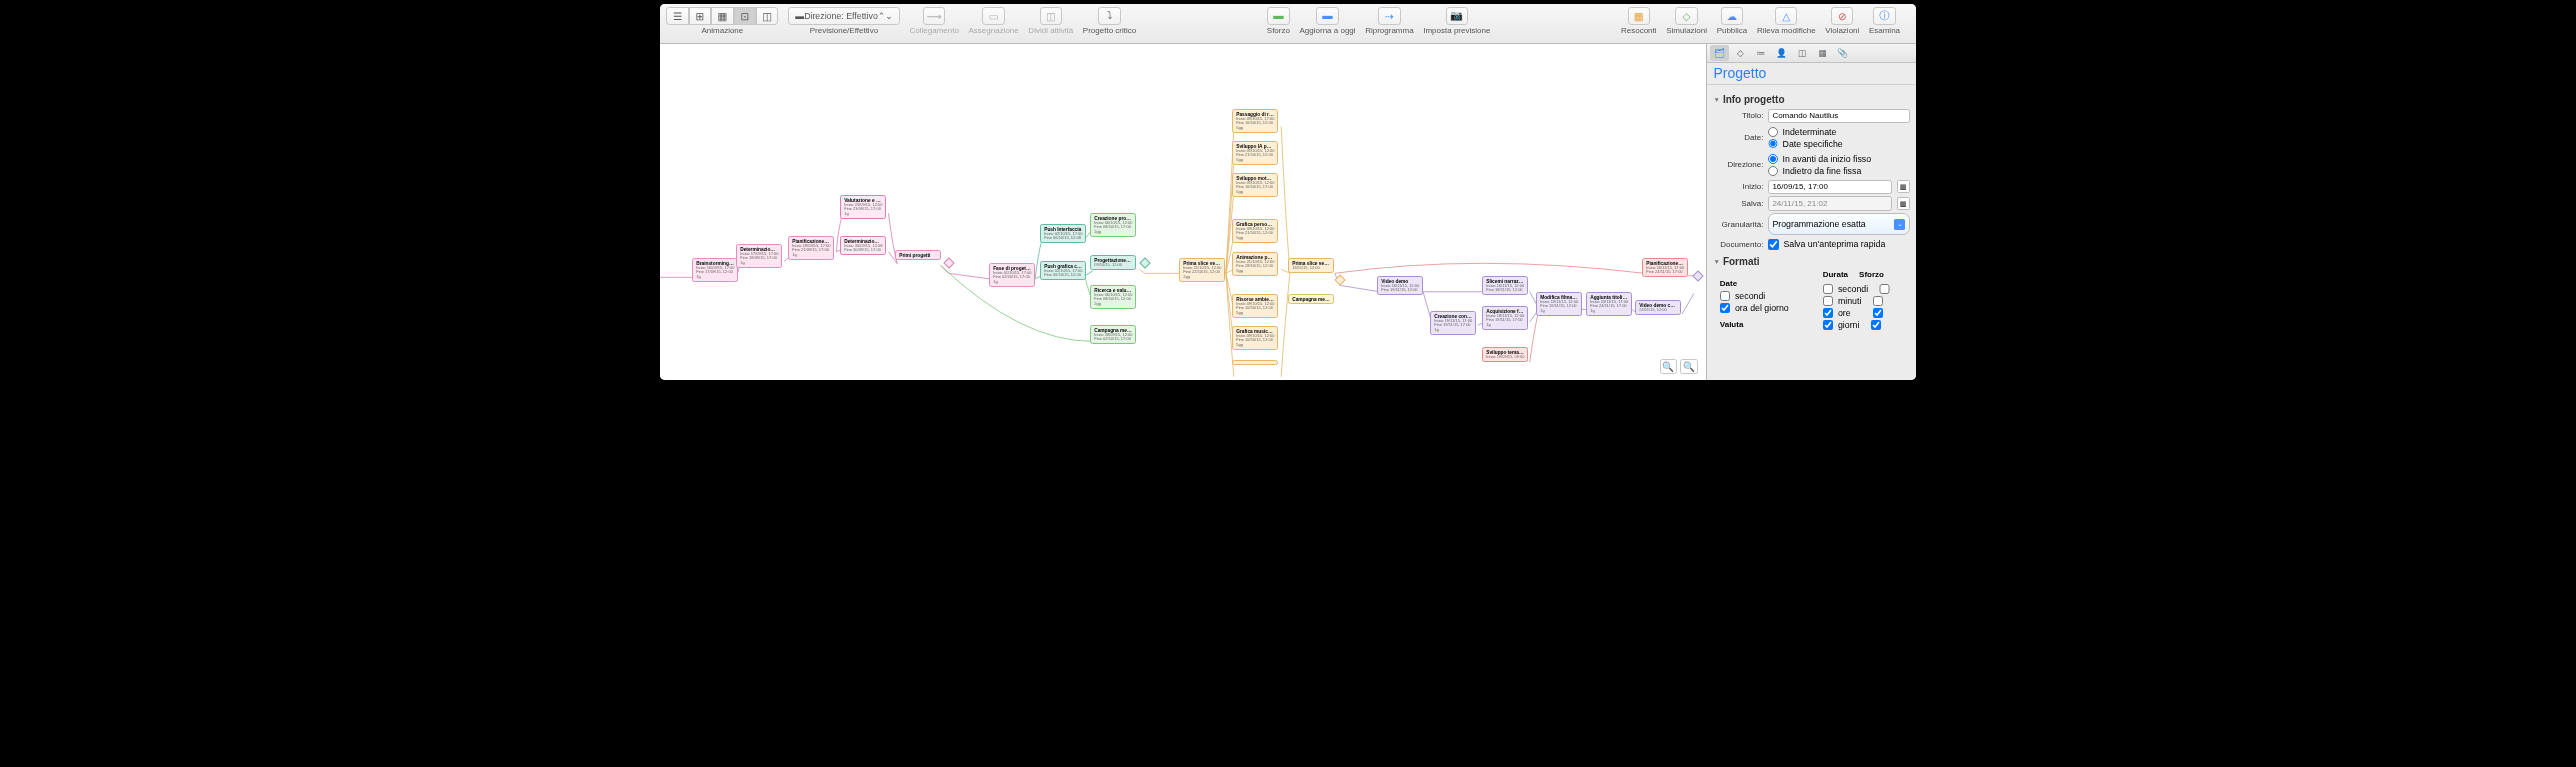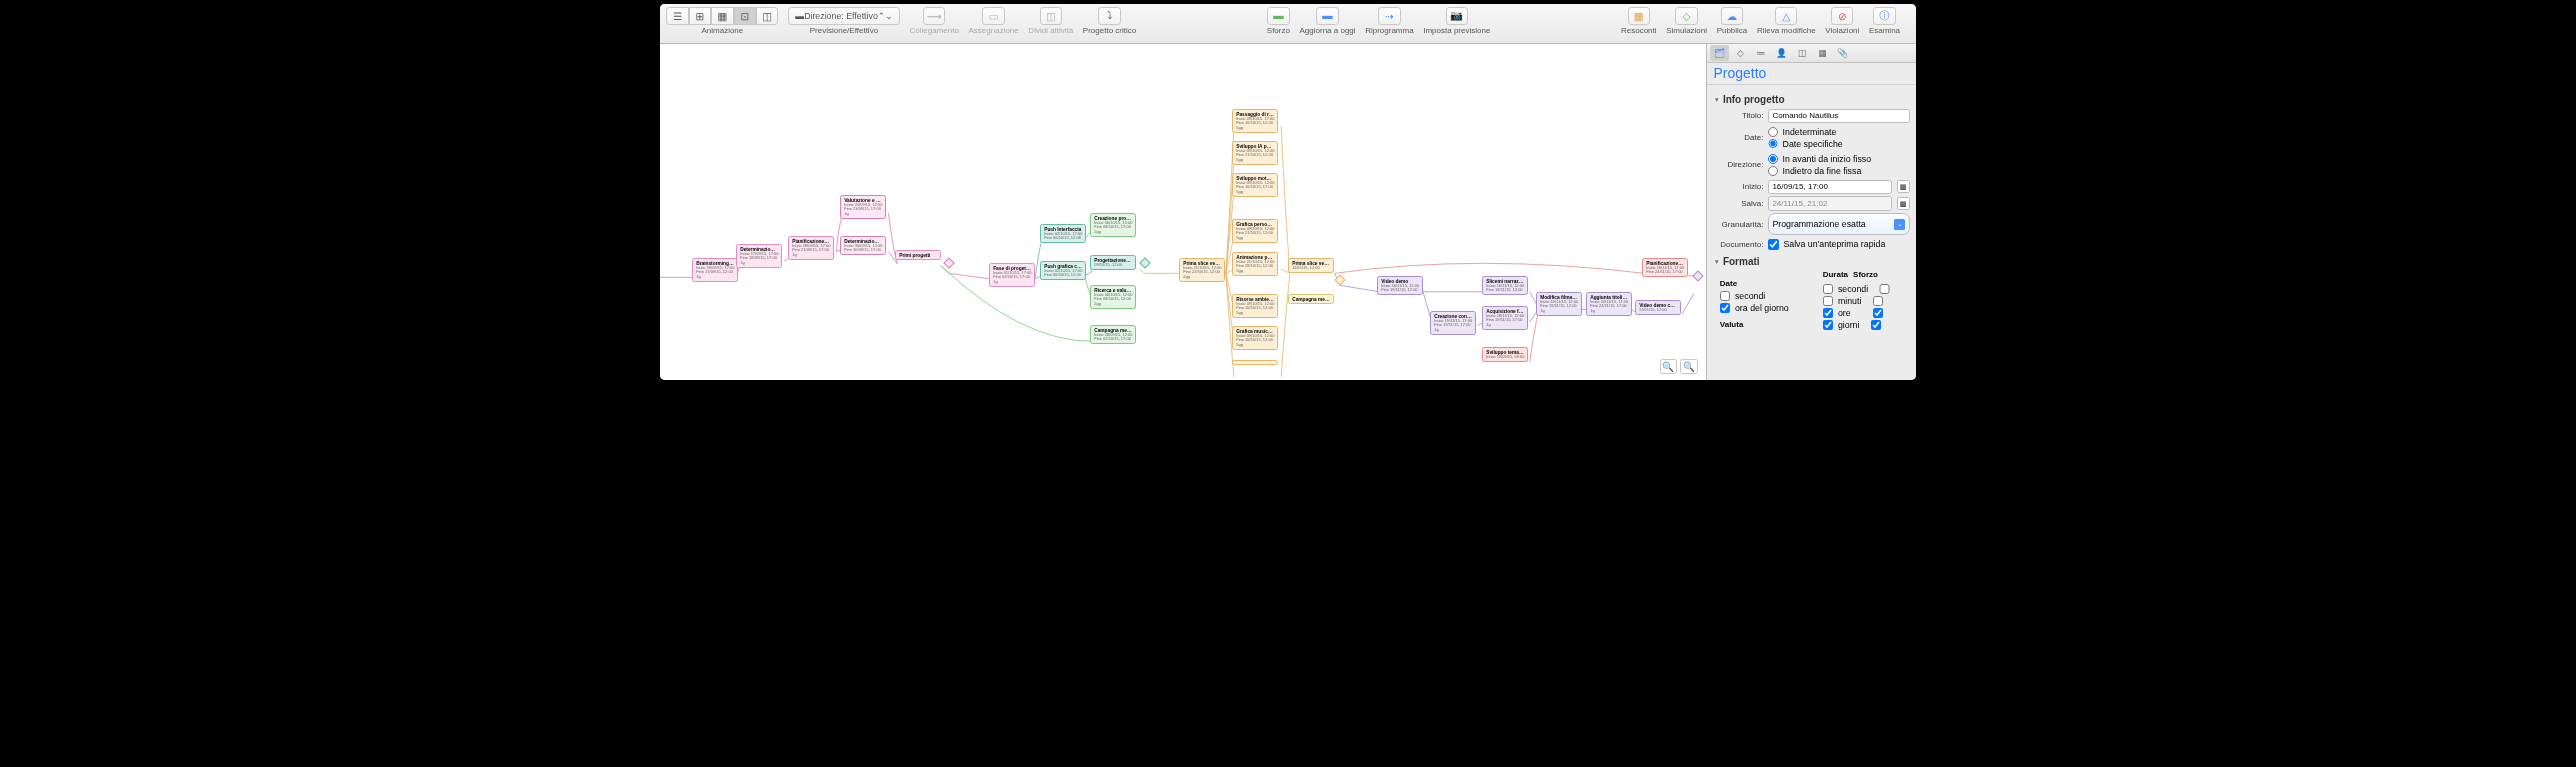--- a/index.html
+++ b/index.html
@@ -479,21 +479,21 @@
                 <input type="checkbox" class="fcheck" style="">
                 <span>secondi</span>
               </div>
             <div class="fck">
                 <input type="checkbox" class="fcheck" checked="" style="">
                 <span>ora del giorno</span>
               </div>
             <h4 style="margin-top:6.4px">Valuta</h4>
           </div>
           <div class="fcol">
-            <div style="display:flex;gap:5px">
+            <div style="display:flex;gap:11px">
               <h4>Durata</h4>
               <h4>Sforzo</h4>
             </div>
             <div class="fck">
                 <input type="checkbox" class="fcheck" style="">
                 <span>secondi</span>
                 <input type="checkbox" class="fcheck" style="margin-left: 6.4px;">
               </div>
             <div class="fck">
                 <input type="checkbox" class="fcheck" style="">

